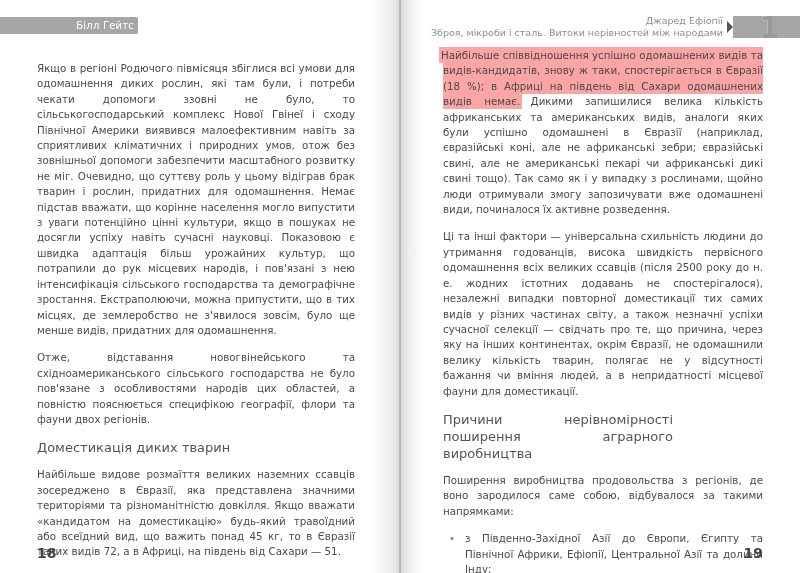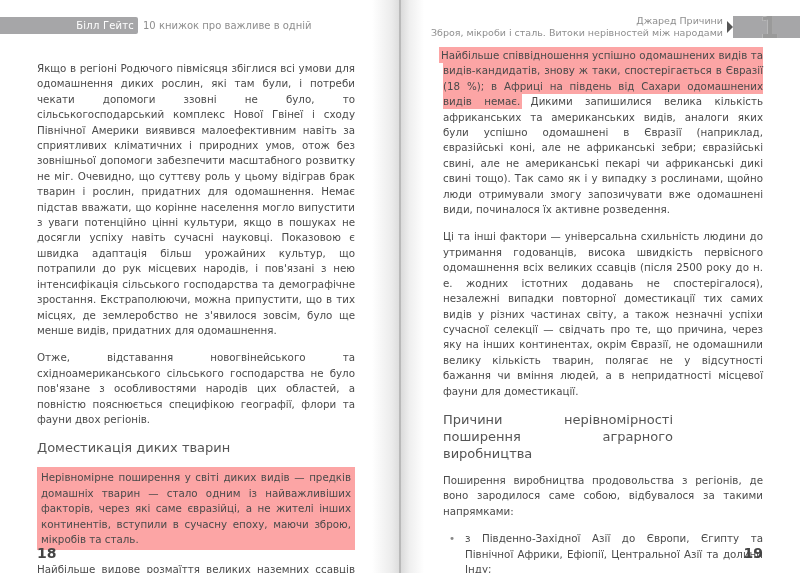--- a/index.html
+++ b/index.html
@@ -65,38 +65,36 @@
     .pn-right { right: 37px; }
   </style>
 </head>
 <body>
 
 <div class="spread">
   <div class="page page-left">
     <div class="gutter-left"></div>
     <div class="hdr-left">
       <div class="hdr-badge">Білл Гейтс рекомендує...</div>
-      <div class="hdr-sub">10 книжок про важливе в одній</div>
     </div>
     <div class="content">
       <p>Якщо в регіоні Родючого півмісяця збіглися всі умови для одомашнення диких рослин, які там були, і потреби чекати допомоги ззовні не було, то сільськогосподарський комплекс Нової Гвінеї і сходу Північної Америки виявився малоефективним навіть за сприятливих кліматичних і природних умов, отож без зовнішньої допомоги забезпечити масштабного розвитку не міг. Очевидно, що суттєву роль у цьому відіграв брак тварин і рослин, придатних для одомашнення. Немає підстав вважати, що корінне населення могло випустити з уваги потенційно цінні культури, якщо в пошуках не досягли успіху навіть сучасні науковці. Показовою є швидка адаптація більш урожайних культур, що потрапили до рук місцевих народів, і пов'язані з нею інтенсифікація сільського господарства та демографічне зростання. Екстраполюючи, можна припустити, що в тих місцях, де землеробство не з'явилося зовсім, було ще менше видів, придатних для одомашнення.</p>
       <p>Отже, відставання новогвінейського та східноамериканського сільського господарства не було пов'язане з особливостями народів цих областей, а повністю пояснюється специфікою географії, флори та фауни двох регіонів.</p>
       <h2>Доместикація диких тварин</h2>
-      <p class="hl">Нерівномірне поширення у світі диких видів — предків домашніх тварин — стало одним із найважливіших факторів, через які саме євразійці, а не жителі інших континентів, вступили в сучасну епоху, маючи зброю, мікробів та сталь.</p>
       <p>Найбільше видове розмаїття великих наземних ссавців зосереджено в Євразії, яка представлена значними територіями та різноманітністю довкілля. Якщо вважати «кандидатом на доместикацію» будь-який травоїдний або всеїдний вид, що важить понад 45 кг, то в Євразії таких видів 72, а в Африці, на південь від Сахари — 51.</p>
 
     </div>
     <div class="pn pn-left">18</div>
   </div>
 
   <div class="page page-right">
     <div class="gutter-right"></div>
     <div class="hdr-right">
       <div class="hdr-right-text">
-        <div>Джаред Причини</div>
+        <div>Джаред Ефіопії</div>
         <div>Зброя, мікроби і сталь. Витоки нерівностей між народами</div>
       </div>
       <div class="hdr-arrow"></div>
       <div class="hdr-num-tab">
         <div class="hdr-num">1</div>
       </div>
     </div>
   </div>
   <div class="spine"></div>
 </div>

